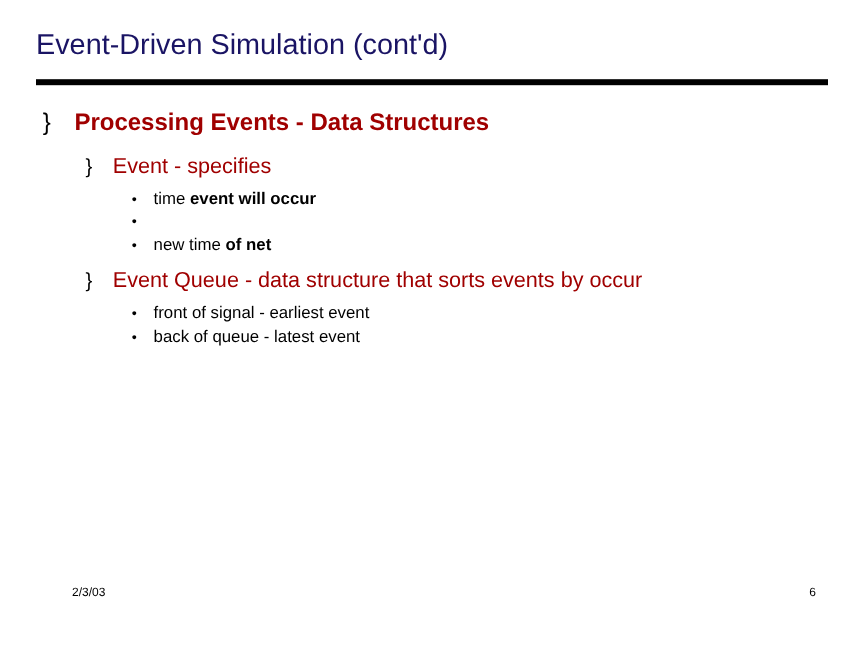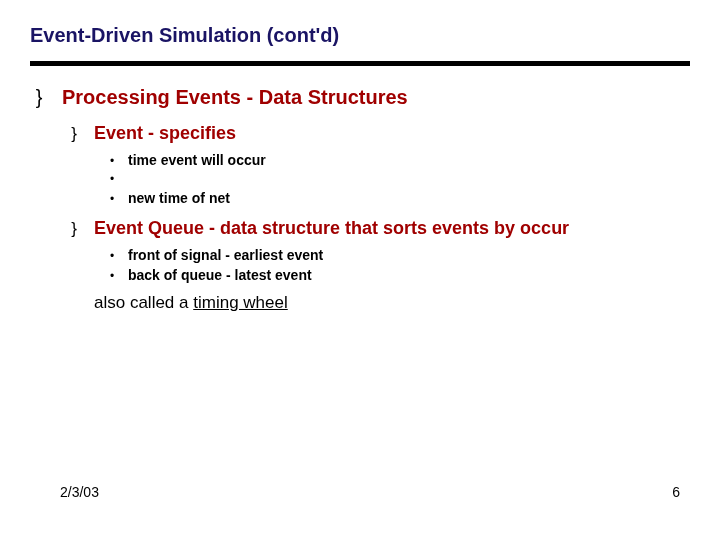--- a/index.html
+++ b/index.html
@@ -11,22 +11,22 @@
     overflow: hidden;
   }
   .slide {
     width: 720px;
     height: 540px;
     padding: 24px 30px 0 30px;
     position: relative;
   }
   .title {
     color: #1a1464;
-    font-size: 20px;
-    font-weight: bold;
+    font-size: 24px;
+    font-weight: normal;
     margin-bottom: 14px;
   }
   .rule {
     border: none;
     border-top: 5px solid #000;
     margin-bottom: 20px;
   }
   .lvl1 {
     display: flex;
     align-items: baseline;
@@ -54,58 +54,58 @@
   }
   .lvl2 .bullet {
     width: 16px;
     text-align: center;
     font-size: 17px;
     color: #000;
   }
   .lvl2 .text {
     color: #a00000;
     font-size: 18px;
-    font-weight: bold;
+    font-weight: normal;
   }
   .lvl3 {
     display: flex;
     align-items: baseline;
     gap: 10px;
     margin-left: 76px;
     margin-bottom: 4px;
   }
   .lvl3 .bullet {
     width: 12px;
     text-align: center;
     font-size: 12px;
     color: #000;
   }
   .lvl3 .text {
     color: #000;
     font-size: 14px;
     font-weight: bold;
   }
-  .lvl3 .strong { font-weight: bold; }
+  .lvl3 .strong { font-weight: normal; }
   .note {
     margin-left: 64px;
     margin-top: 10px;
     color: #000;
     font-size: 17px;
   }
   .note .underline { text-decoration: underline; }
   .footer {
     position: absolute;
     bottom: 40px;
     left: 0;
     width: 720px;
     display: flex;
     justify-content: space-between;
     align-items: baseline;
     padding: 0 40px 0 60px;
-    font-size: 14px;
+    font-size: 10px;
     color: #000;
   }
 </style>
 </head>
 <body>
 
 <div class="slide">
 
   <div class="title">Event-Driven Simulation (cont'd)</div>
   <hr class="rule">
@@ -139,22 +139,19 @@
 
   <div class="lvl3">
     <span class="bullet">•</span>
     <span class="text"><span class="strong">front of signal - earliest event</span></span>
   </div>
   <div class="lvl3">
     <span class="bullet">•</span>
     <span class="text"><span class="strong">back of queue - latest event</span></span>
   </div>
 
-  <div class="note">
-    <span>also called a </span><span class="underline">timing wheel</span>
-  </div>
 
   <div class="footer">
     <span>2/3/03</span>
     <span>6</span>
   </div>
 
 </div>
 
 </body></html>

